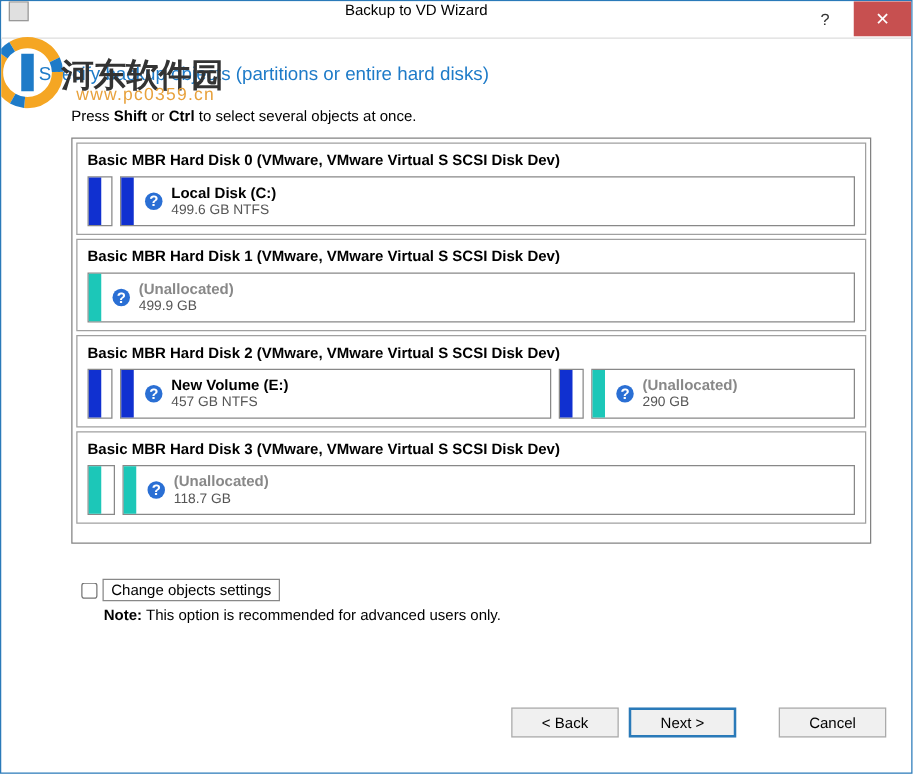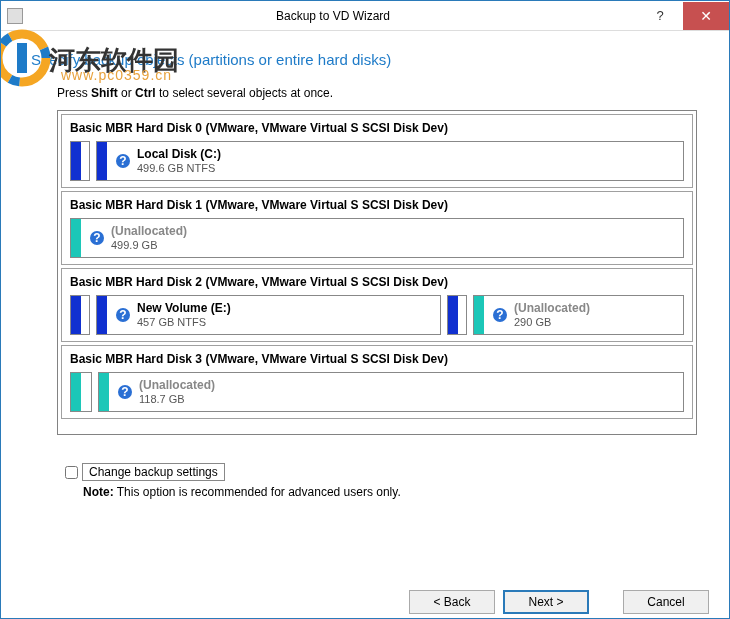--- a/index.html
+++ b/index.html
@@ -1,17 +1,17 @@
 <!DOCTYPE html>
 <html><head>
 <meta charset="utf-8">
 <style>
 *{box-sizing:border-box;margin:0;padding:0;font-family:"Segoe UI",Tahoma,sans-serif;font-size:12px}
 body{background:#fff;width:730px;height:619px;border:1px solid #2a7ab9;position:relative;overflow:hidden}
-.titlebar{height:30px;background:#fff;display:flex;align-items:center;border-bottom:1px solid #ddd}
+.titlebar{height:30px;background:#fff;display:flex;border-bottom:1px solid #ddd}
 .titlebar .icon{width:16px;height:16px;margin:0 6px;background:#e0e0e0;border:1px solid #999}
 .titlebar .title{flex:1;text-align:center;font-size:12px;color:#000}
 .titlebar .btns{display:flex}
 .titlebar .btn{width:46px;height:28px;display:flex;align-items:center;justify-content:center;font-size:13px;cursor:pointer}
 .titlebar .help{color:#333}
 .titlebar .close{background:#c75050;color:#fff;font-size:14px;font-weight:300}
 .watermark{position:absolute;top:18px;left:-8px;z-index:10;pointer-events:none}
 .wm-logo{position:absolute;top:10px;left:0}
 .wm-text{position:absolute;top:24px;left:56px;font-size:26px;font-weight:bold;color:#333;white-space:nowrap}
 .wm-url{position:absolute;top:48px;left:68px;font-size:14px;color:#e8a23d;letter-spacing:1px}
@@ -41,21 +41,21 @@
 .d2p2{width:345px}
 .d2sp{width:20px}
 .d2p3{flex:1}
 .d3p1{width:22px}
 .d3p2{flex:1}
 .advanced{margin:28px 0 0 34px;display:flex;align-items:center;gap:4px}
 .advanced input{width:13px;height:13px}
 .advanced .box{border:1px solid #888;padding:1px 6px;font-size:12px}
 .note{margin:4px 0 0 52px;font-size:12px}
 .note b{font-weight:bold}
-.footer{position:absolute;bottom:4px;right:20px;display:flex;gap:8px}
+.footer{position:absolute;bottom:28px;right:20px;display:flex;gap:8px}
 .footer button{width:86px;height:24px;background:#f0f0f0;border:1px solid #aaa;font-size:12px;cursor:pointer}
 .footer button.primary{border:2px solid #2a7ab9}
 .footer .gap{width:18px}
 </style>
 </head>
 <body>
 
 <div class="titlebar">
   <div class="icon"></div>
   <div class="title">Backup to VD Wizard</div>
@@ -181,21 +181,21 @@
             </div>
           </div>
         </div>
       </div>
     </div>
 
   </div>
 
   <div class="advanced">
     <input type="checkbox" style="">
-    <span class="box">Change backup settings</span>
+    <span class="box">Change objects settings</span>
   </div>
   <div class="note">
     <b>Note:</b><span> This option is recommended for advanced users only.</span>
   </div>
 </div>
 
 <div class="footer">
   <button>&lt; Back</button>
   <button class="primary">Next &gt;</button>
   <div class="gap"></div>

